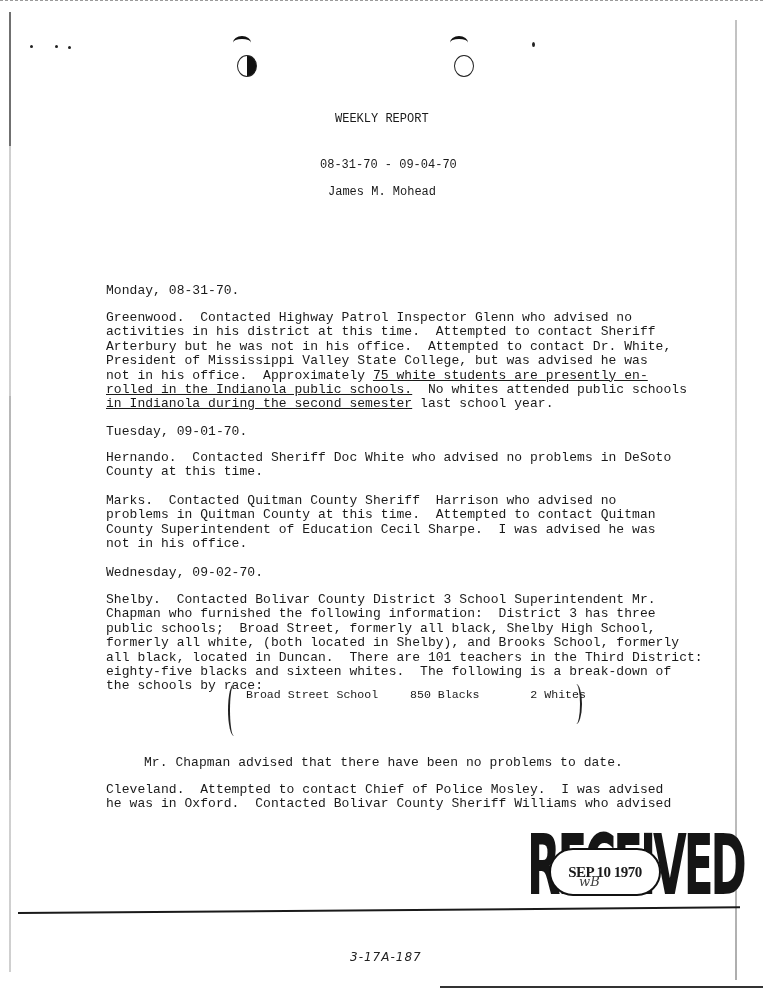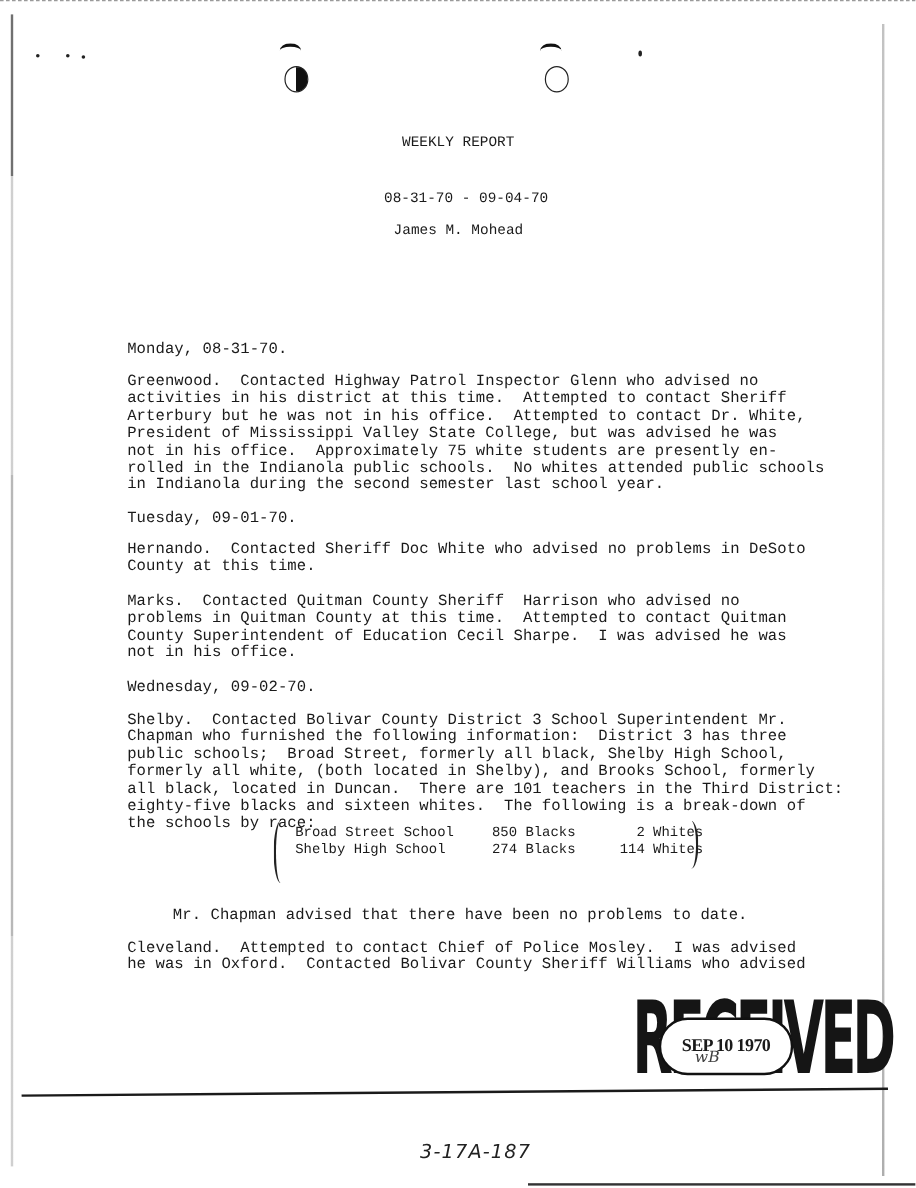--- a/index.html
+++ b/index.html
@@ -36,21 +36,21 @@
     .h-title { top: 112px; left: 335px; text-align: left; width: auto; }
     .h-dates { top: 158px; left: 320px; text-align: left; width: auto; }
     .h-name  { top: 185px; left: 328px; text-align: left; width: auto; }
 
     .body-text {
       position: absolute; left: 106px; width: 560px;
       font-size: 13px; line-height: 14.4px; white-space: pre;
       letter-spacing: 0.05px;
       margin-top: 12px;
     }
-    .u { }
+    .u { text-decoration: underline; }
 
     .tbl {
       position: absolute; left: 246px; top: 688px; font-size: 11.6px; line-height: 14.4px;
     }
     .tbl-row { display: flex; white-space: pre; }
     .c-name { width: 164px; }
     .c-blk { width: 96px; }
     .c-wht { width: 80px; text-align: right; }
     .brace-l {
       position: absolute; left: 228px; top: 684px; width: 10px; height: 52px;
@@ -79,21 +79,21 @@
     .stamp-initials {
       position: absolute; left: 52px; top: 52px; font-family: "DejaVu Serif", serif;
       font-style: italic; font-size: 13px; color: #404040;
     }
     .hline {
       position: absolute; left: 18px; top: 912px; width: 722px; height: 0;
       border-top: 2px solid #1a1a1a; transform: rotate(-0.45deg); transform-origin: left;
     }
     .doc-number {
       position: absolute; left: 350px; top: 950px;
-      font-family: "DejaVu Sans", sans-serif; font-style: italic; font-size: 16px; color: #222;
+      font-family: "DejaVu Sans", sans-serif; font-style: italic; font-size: 12px; color: #222;
       letter-spacing: 1px;
     }
     .dashed-bottom {
       position: absolute; left: 440px; top: 986px; width: 323px; border-top: 2px solid #333;
     }
   </style>
 </head>
 <body>
 
 <div class="dashed-top"></div>
@@ -141,25 +141,20 @@
 <span>the schools by race:</span></div>
 
 <div class="brace-l"></div>
 <div class="brace-r"></div>
 <div class="tbl">
   <div class="tbl-row">
     <span class="c-name">Broad Street School</span>
     <span class="c-blk">850 Blacks</span>
     <span class="c-wht">2 Whites</span>
   </div>
-  <div class="tbl-row">
-    <span class="c-name">Shelby High School</span>
-    <span class="c-blk">274 Blacks</span>
-    <span class="c-wht">114 Whites</span>
-  </div>
 </div>
 
 <div class="body-text" style="top:744px;padding-left:38px;">Mr. Chapman advised that there have been no problems to date.</div>
 <div class="body-text" style="top:771px;"><span>Cleveland.  Attempted to contact Chief of Police Mosley.  I was advised</span>
 <span>he was in Oxford.  Contacted Bolivar County Sheriff Williams who advised</span></div>
 
 <div class="stamp">
   <div class="stamp-letters">RECEIVED</div>
   <div class="stamp-oval">SEP 10 1970</div>
   <div class="stamp-initials">wB</div>

